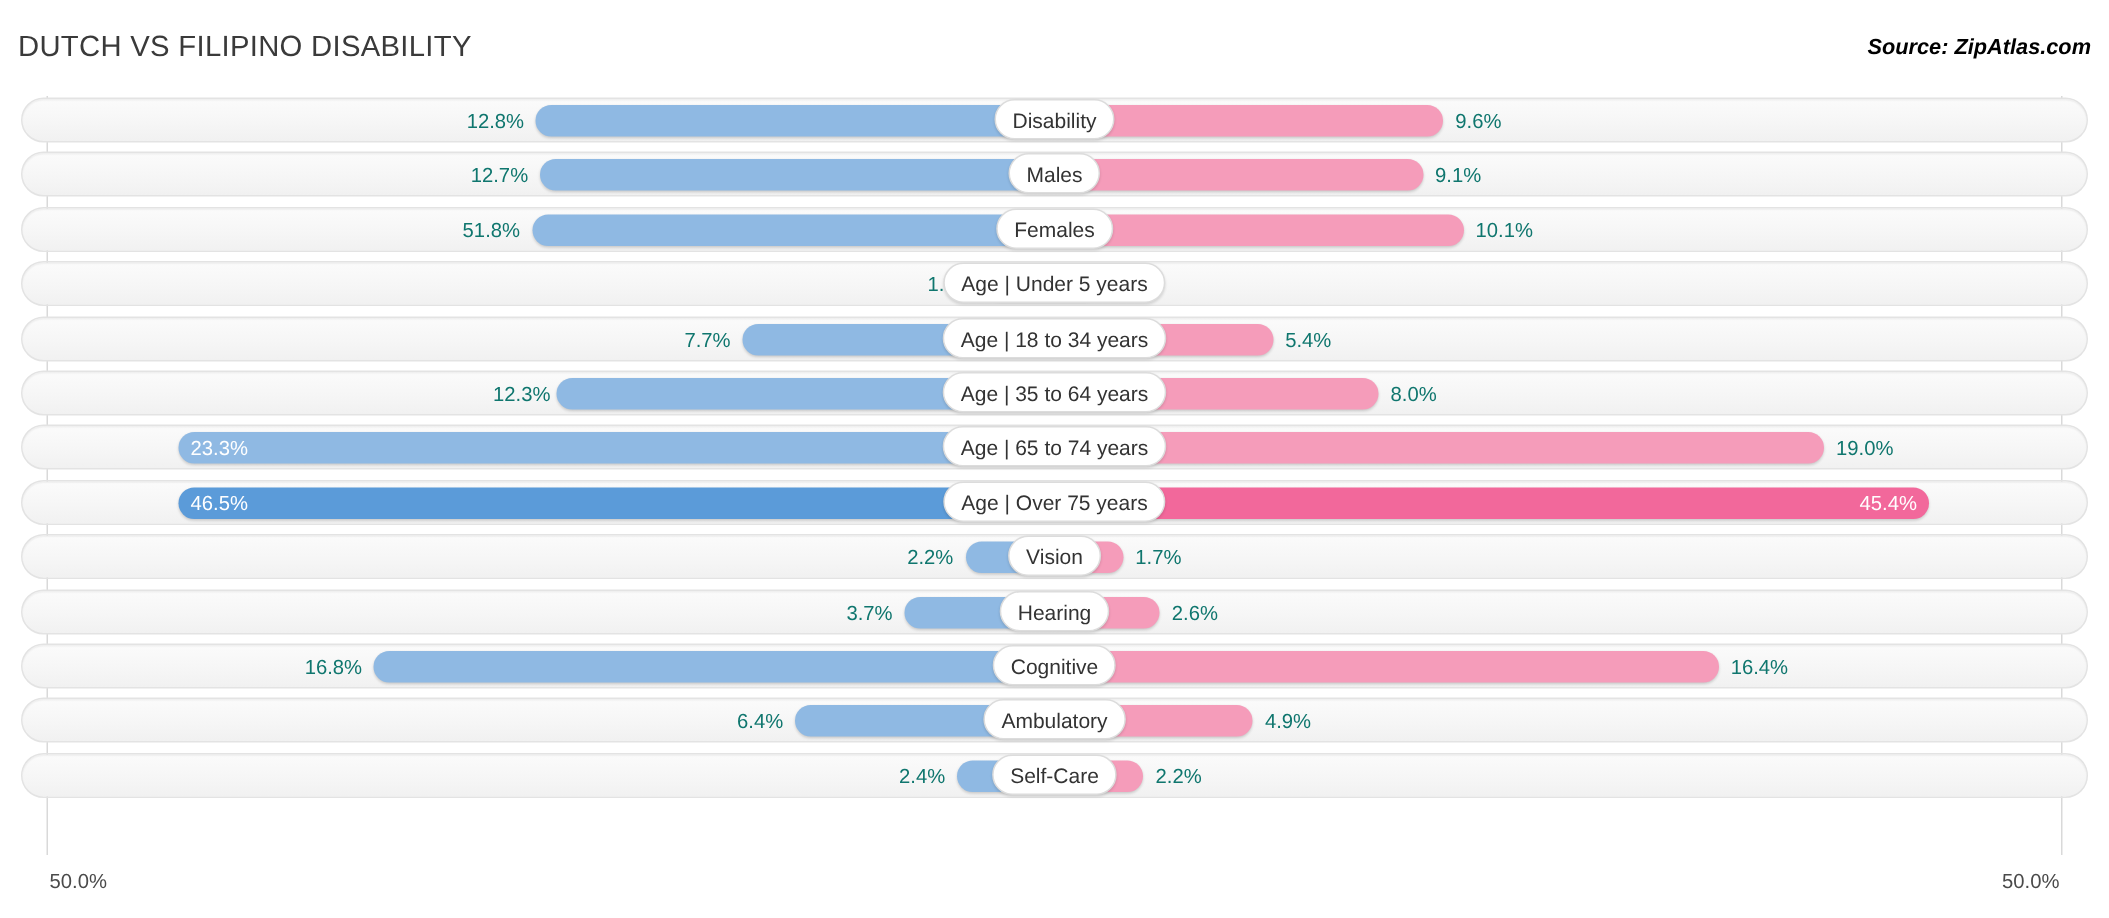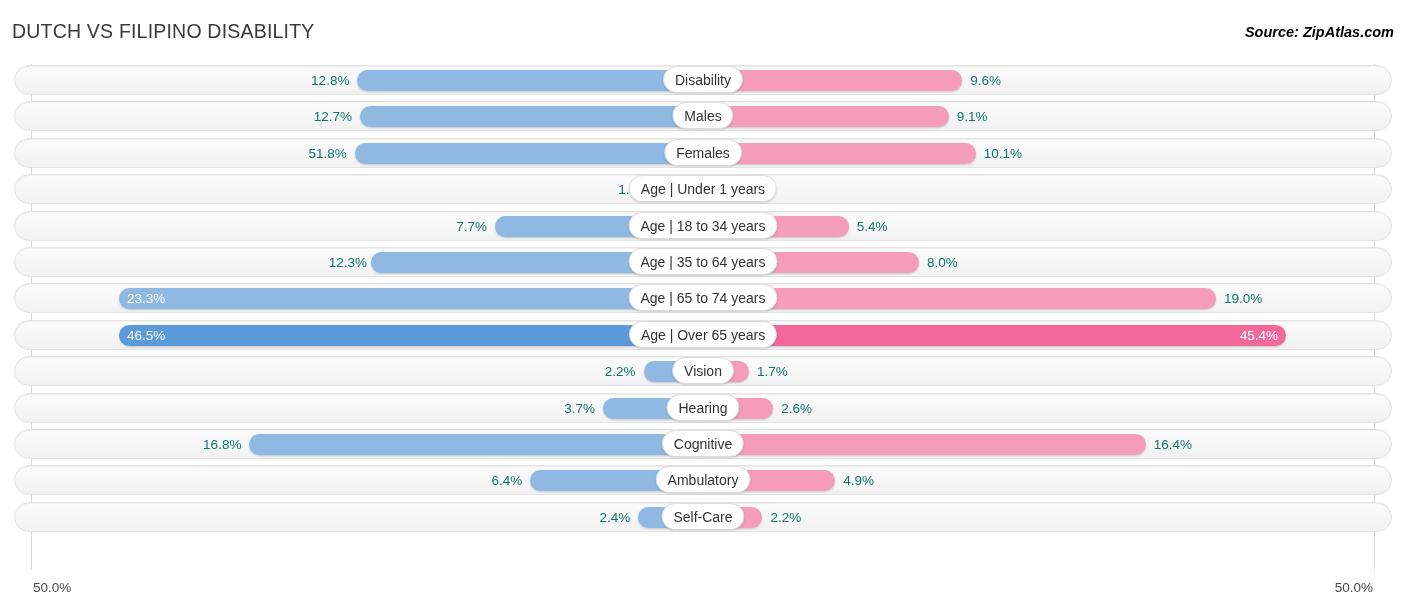--- a/index.html
+++ b/index.html
@@ -219,21 +219,21 @@
         <div class="val left" style="width: 70px; left: 276.7px;">51.8%</div>
         <div class="val right" style="width: 70px; left: 983.7px;">10.1%</div>
         <div class="pill" style="left: 703px;">Females</div>
       </div>
       <div class="row">
         <div class="track"></div>
         <div class="bar left" style="left: 657.1px; width: 45.9px;"></div>
         <div class="bar right" style="left: 703px; width: 29.7px;"></div>
         <div class="val left" style="width: 70px; left: 579.1px;">1.7%</div>
         <div class="val right" style="width: 70px; left: 740.7px;">1.1%</div>
-        <div class="pill" style="left: 703px;">Age | Under 1 years</div>
+        <div class="pill" style="left: 703px;">Age | Under 5 years</div>
       </div>
       <div class="row">
         <div class="track"></div>
         <div class="bar left" style="left: 495.1px; width: 207.9px;"></div>
         <div class="bar right" style="left: 703px; width: 145.8px;"></div>
         <div class="val left" style="width: 70px; left: 417.1px;">7.7%</div>
         <div class="val right" style="width: 70px; left: 856.8px;">5.4%</div>
         <div class="pill" style="left: 703px;">Age | 18 to 34 years</div>
       </div>
       <div class="row">
@@ -251,21 +251,21 @@
         <div class="val left inside" style="width: 70px; left: 127px; text-align: left;">23.3%</div>
         <div class="val right" style="width: 70px; left: 1224px;">19.0%</div>
         <div class="pill" style="left: 703px;">Age | 65 to 74 years</div>
       </div>
       <div class="row highlight">
         <div class="track"></div>
         <div class="bar left" style="left: 119px; width: 584px;"></div>
         <div class="bar right" style="left: 703px; width: 583px;"></div>
         <div class="val left inside" style="width: 70px; left: 127px; text-align: left;">46.5%</div>
         <div class="val right inside" style="width: 70px; left: 1208px; text-align: right;">45.4%</div>
-        <div class="pill" style="left: 703px;">Age | Over 65 years</div>
+        <div class="pill" style="left: 703px;">Age | Over 75 years</div>
       </div>
       <div class="row">
         <div class="track"></div>
         <div class="bar left" style="left: 643.6px; width: 59.4px;"></div>
         <div class="bar right" style="left: 703px; width: 45.9px;"></div>
         <div class="val left" style="width: 70px; left: 565.6px;">2.2%</div>
         <div class="val right" style="width: 70px; left: 756.9px;">1.7%</div>
         <div class="pill" style="left: 703px;">Vision</div>
       </div>
       <div class="row">

